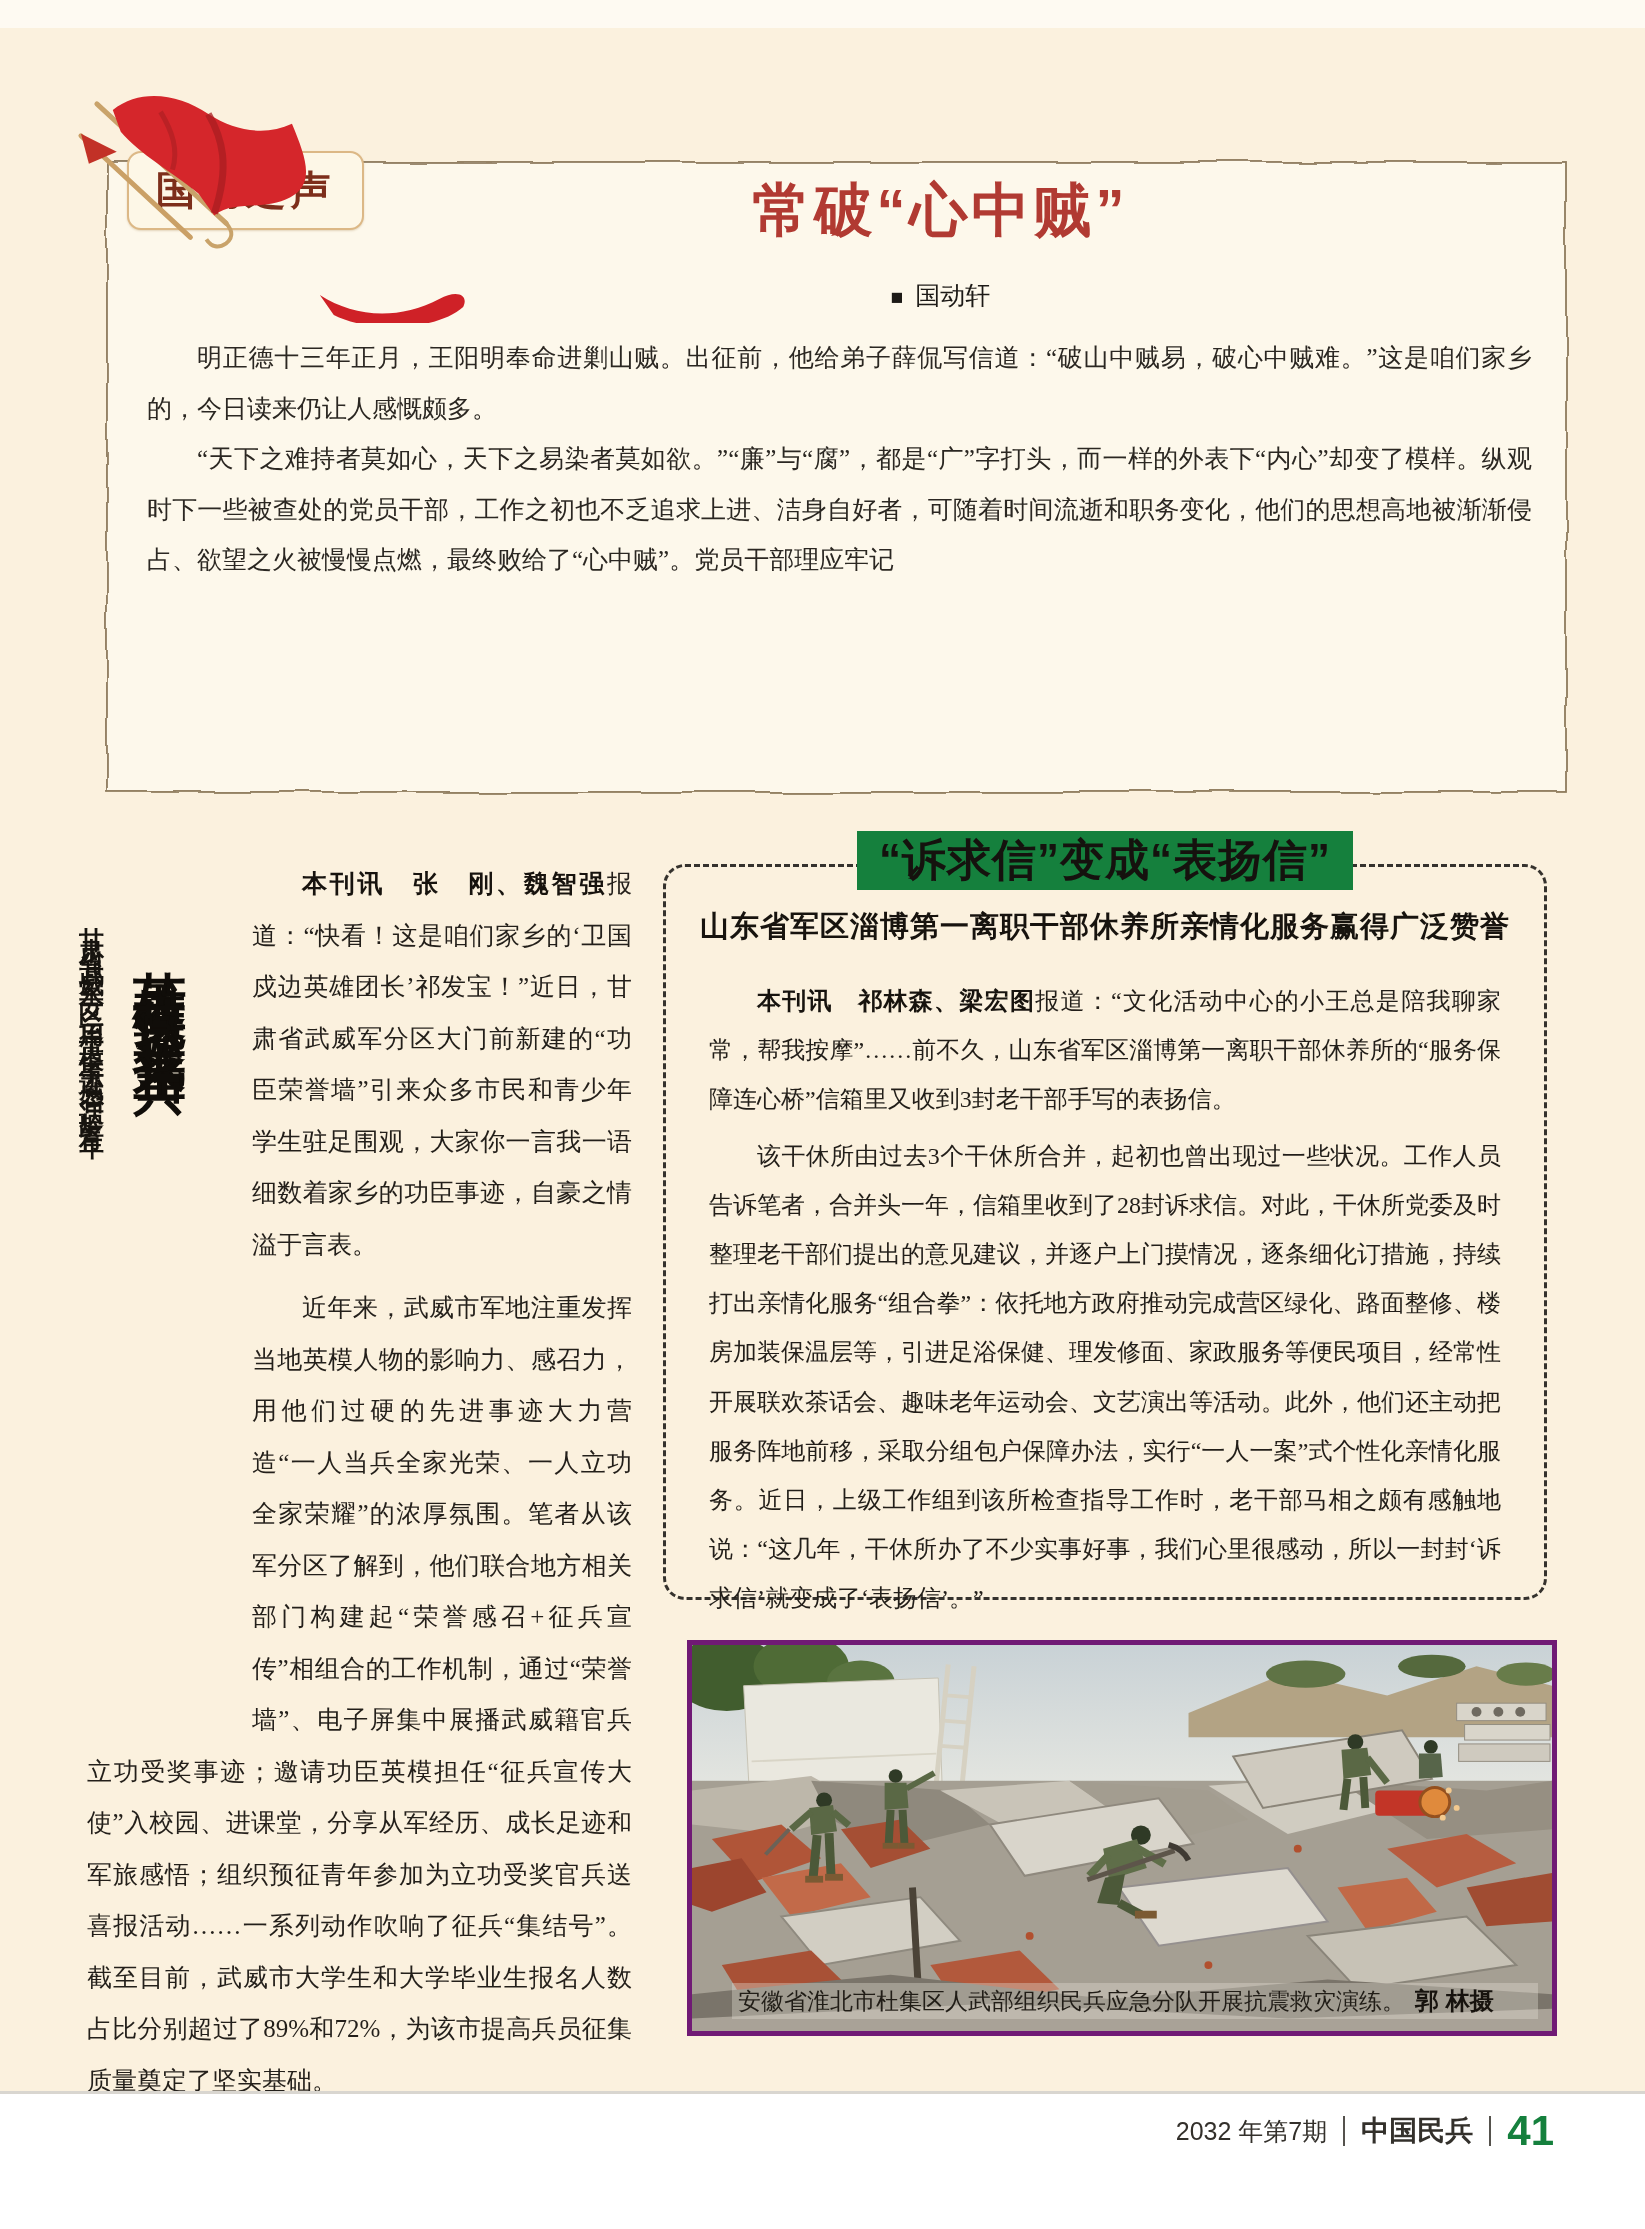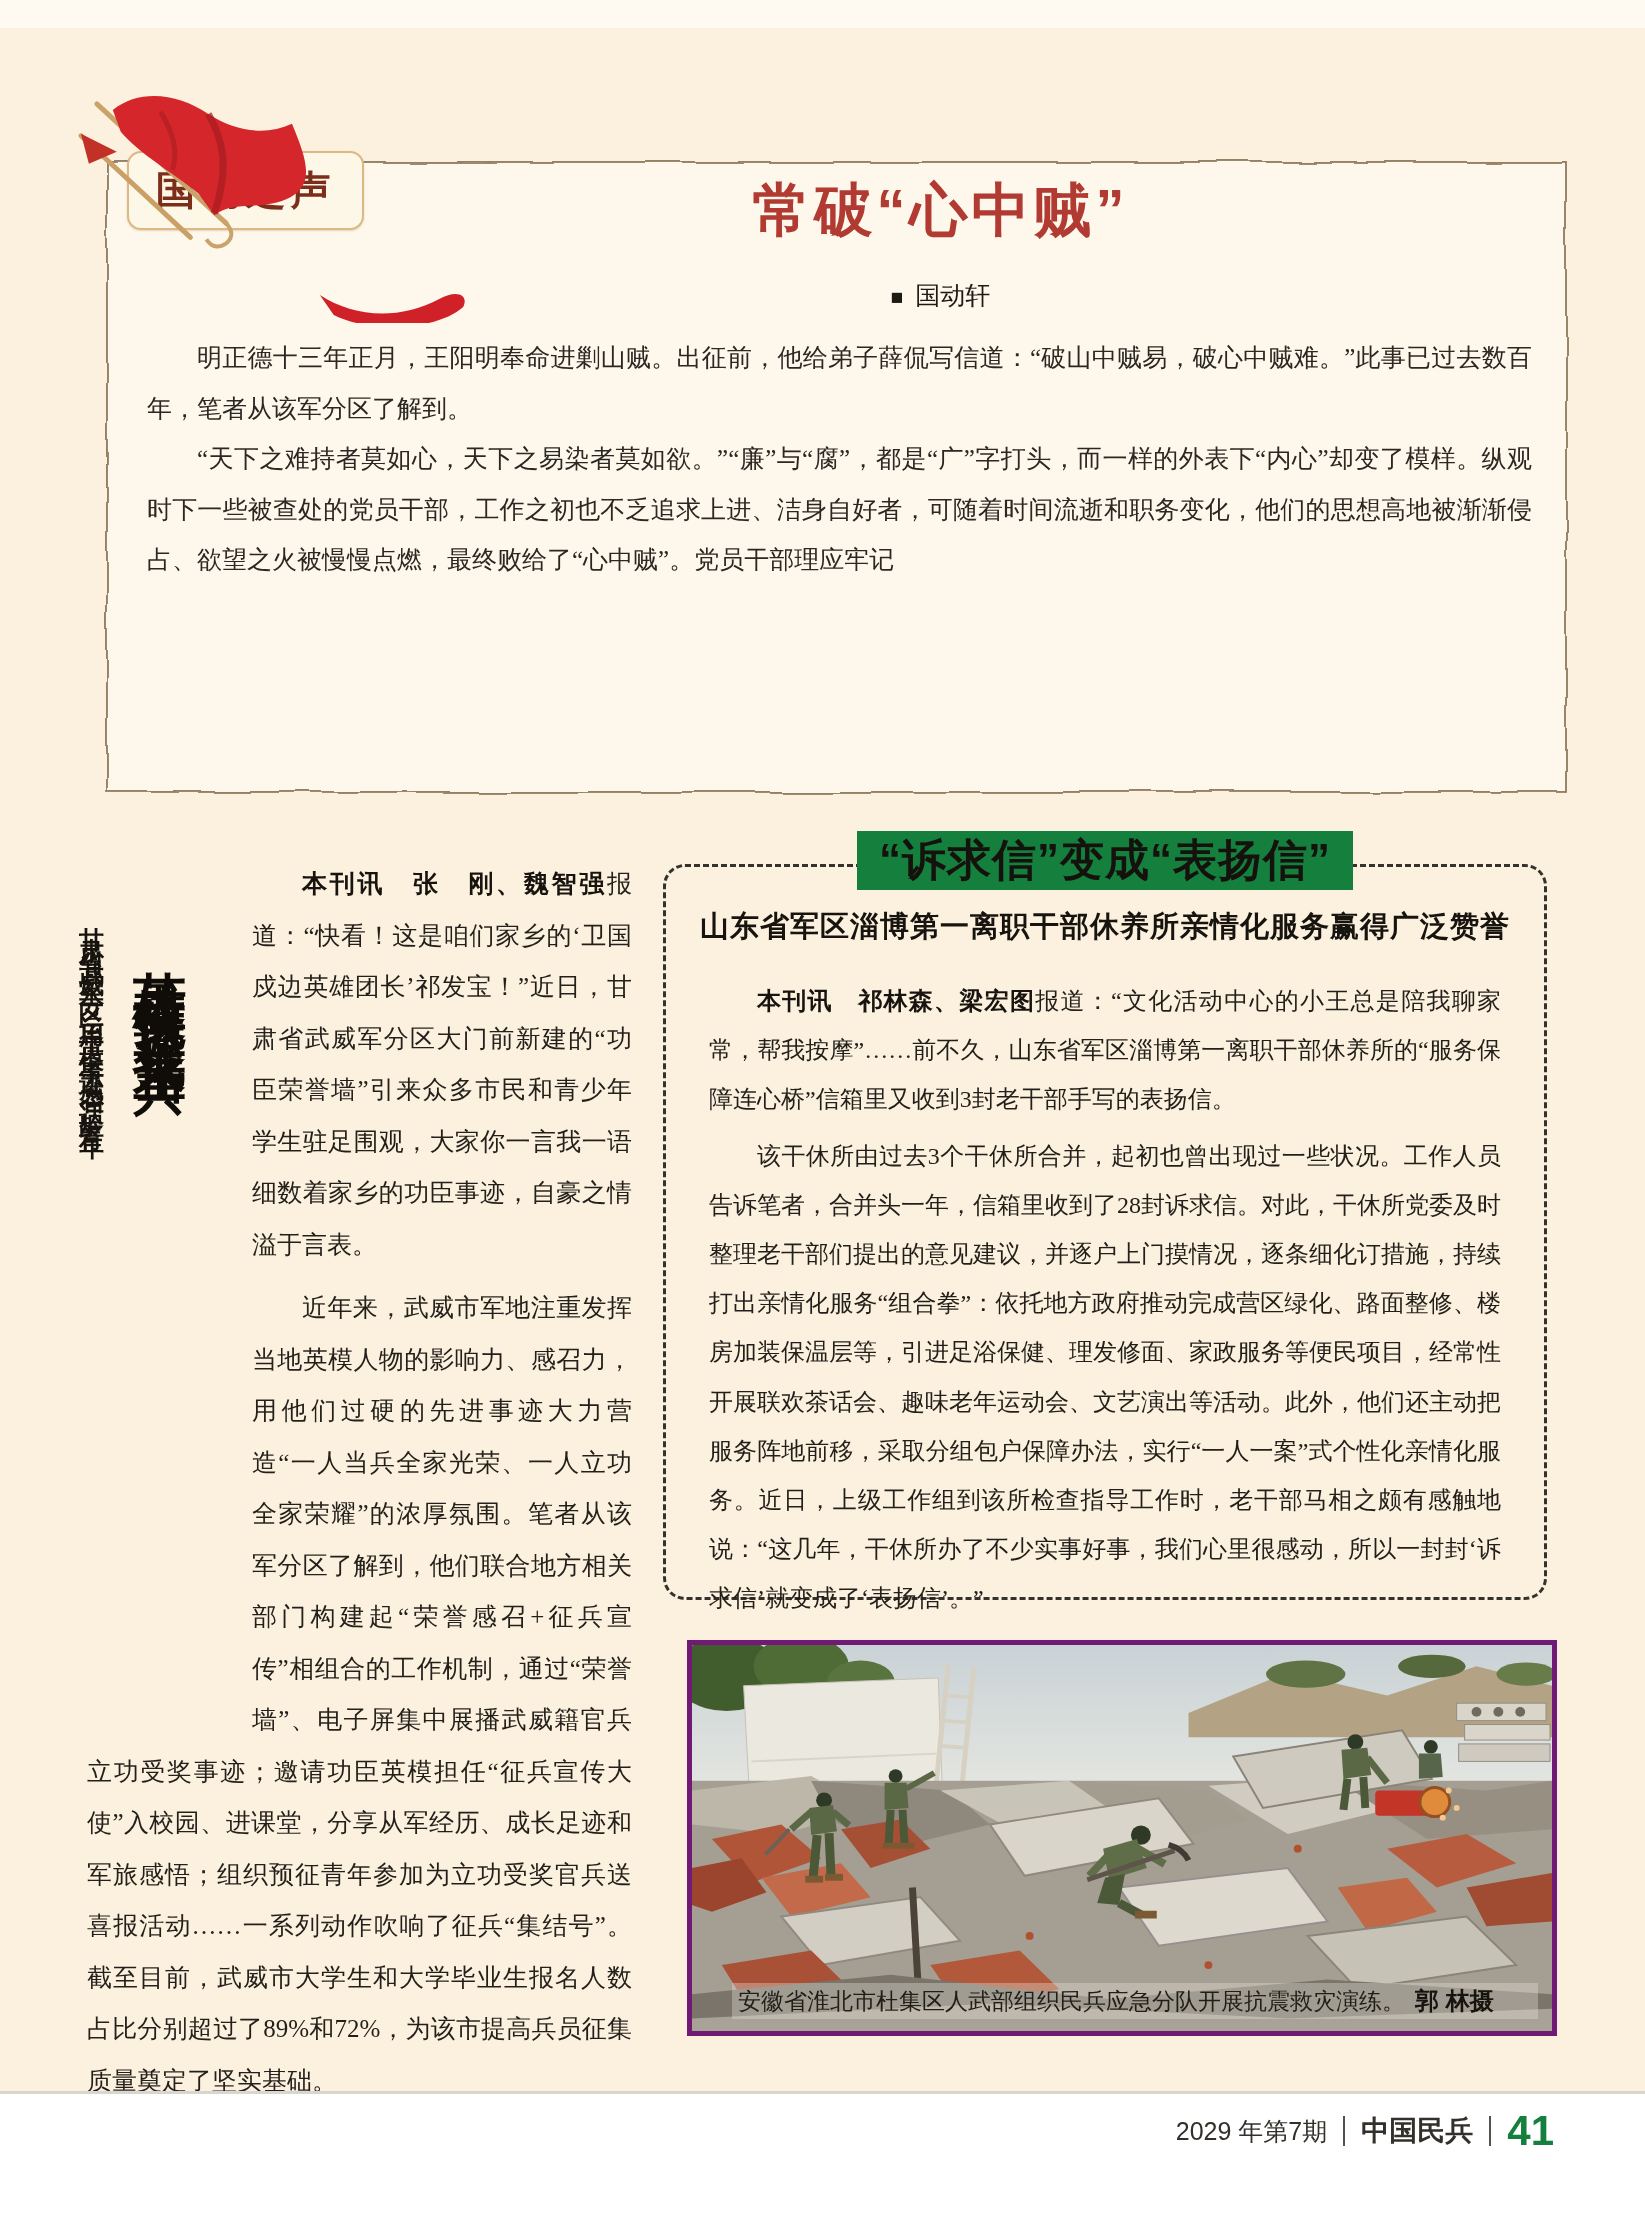--- a/index.html
+++ b/index.html
@@ -154,21 +154,21 @@
         <path d="M252,222 C286,244 330,248 372,226 C390,216 402,222 396,234 C372,256 306,262 266,242 Z" fill="#cf2127"></path>
       </svg>
 
       <h1 class="essay-title">常破“心中贼”</h1>
       <div class="essay-byline">
         <span class="sq">■</span><span>国动轩</span>
       </div>
 
       <div class="essay-cols">
         <div class="essay-col">
-          <p class="ind">明正德十三年正月，王阳明奉命进剿山贼。出征前，他给弟子薛侃写信道：“破山中贼易，破心中贼难。”此事已过去数百年，笔者从该军分区了解到。</p>
+          <p class="ind">明正德十三年正月，王阳明奉命进剿山贼。出征前，他给弟子薛侃写信道：“破山中贼易，破心中贼难。”这是咱们家乡的，今日读来仍让人感慨颇多。</p>
           <p class="ind">“天下之难持者莫如心，天下之易染者莫如欲。”“廉”与“腐”，都是“广”字打头，而一样的外表下“内心”却变了模样。纵观时下一些被查处的党员干部，工作之初也不乏追求上进、洁身自好者，可随着时间流逝和职务变化，他们的思想高地被渐渐侵占、欲望之火被慢慢点燃，最终败给了“心中贼”。党员干部理应牢记</p>
         </div>
       </div>
     </div>
   </section>
 
   <section class="left-article">
     <div class="vblock">
       <div class="kicker-v">甘肃省武威军分区运用英模事迹感召适龄青年</div>
       <div class="headline-v">英雄模范『邀』我来当兵</div>
@@ -293,20 +293,20 @@
         <circle cx="610" cy="210" r="4" fill="#b1502f"></circle>
     </svg>
     <figcaption>
       <span>安徽省淮北市杜集区人武部组织民兵应急分队开展抗震救灾演练。</span><span class="credit">郭 林摄</span>
     </figcaption>
   </figure>
 
   <div class="bottom-white"></div>
 
   <footer class="page-footer">
-    <span class="issue">2029 年第7期</span>
+    <span class="issue">2032 年第7期</span>
     <span class="vbar"></span>
     <span class="mag">中国民兵</span>
     <span class="vbar"></span>
     <span class="pageno">41</span>
   </footer>
 </div>
 
 
 </body></html>

